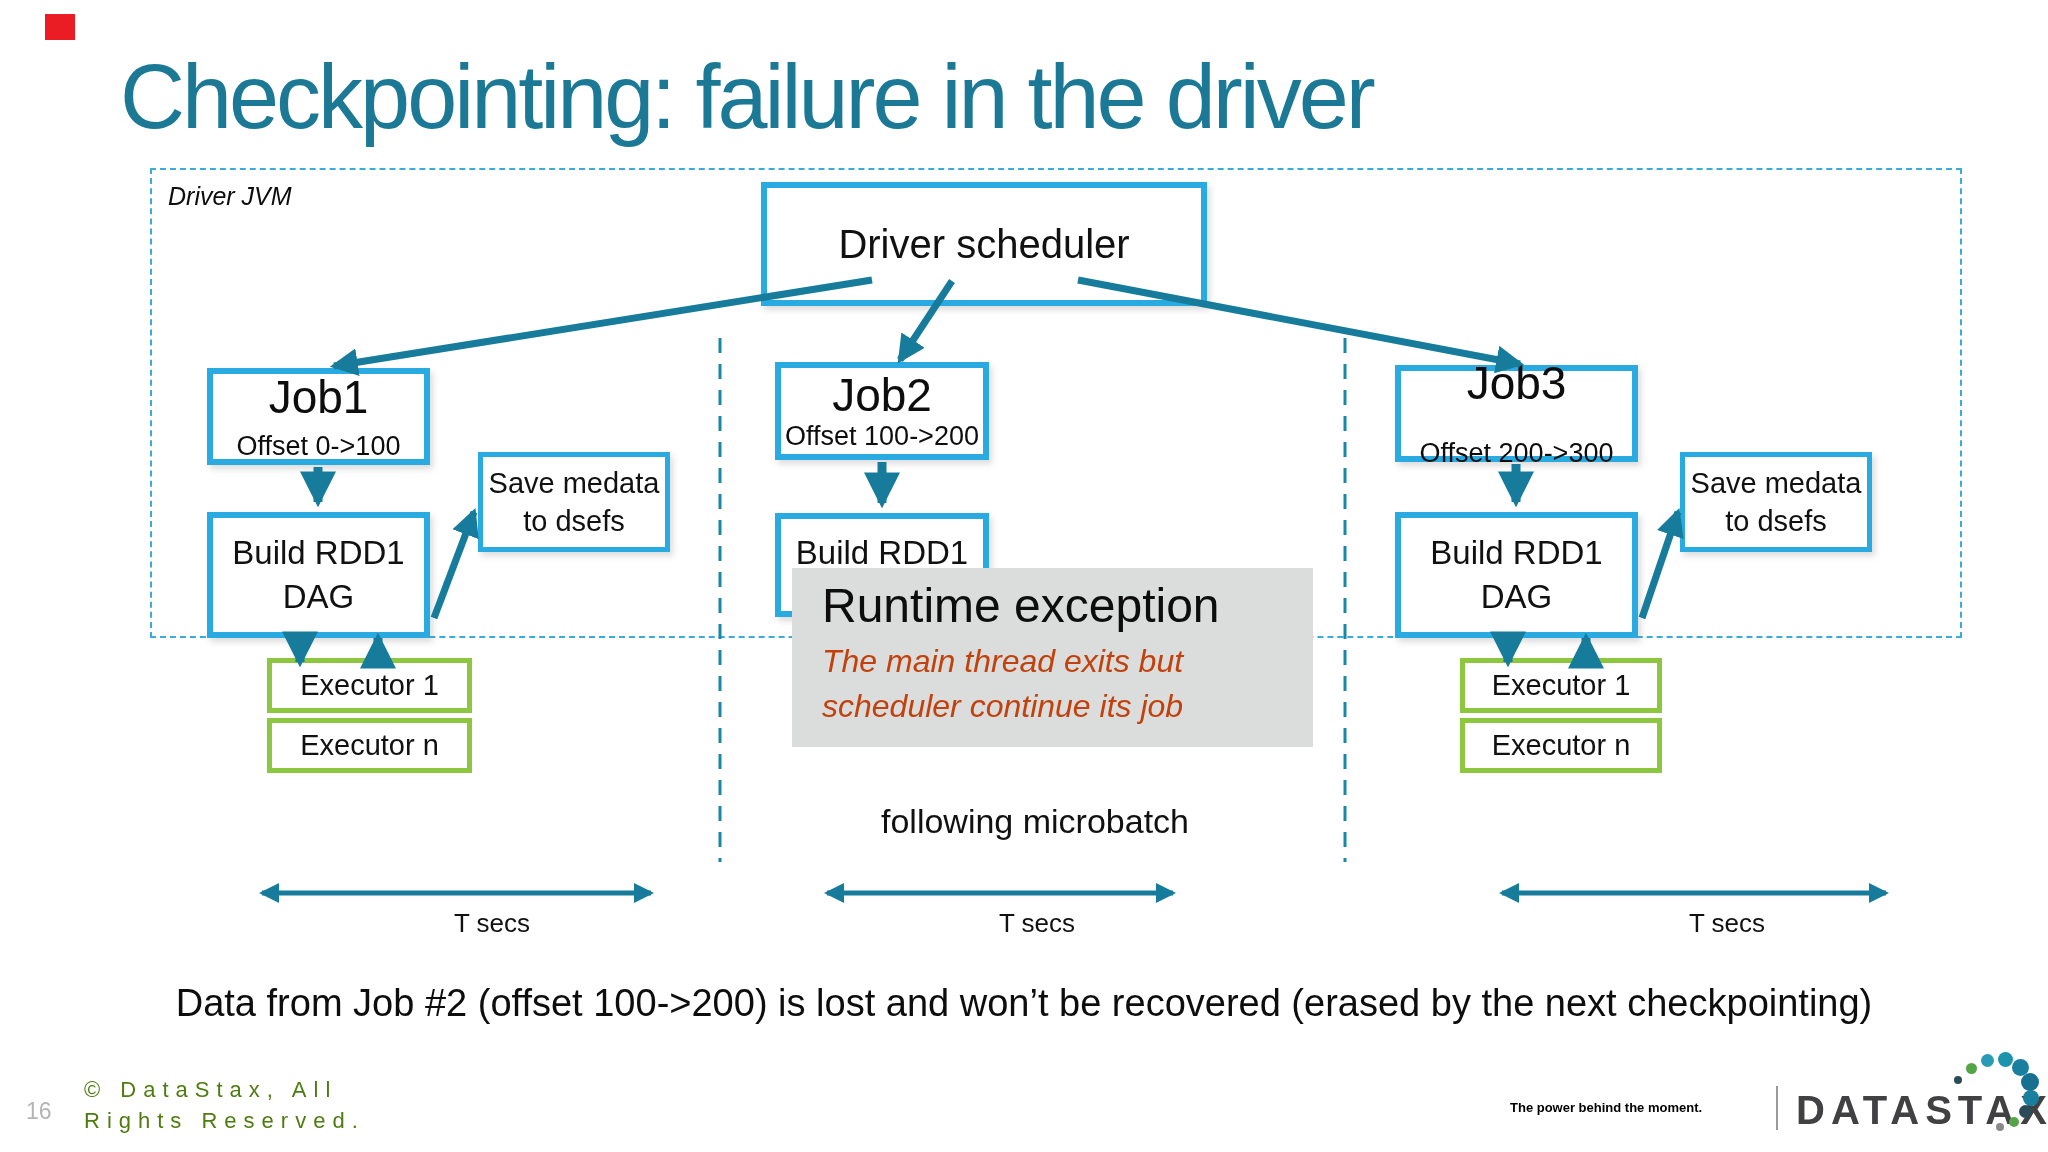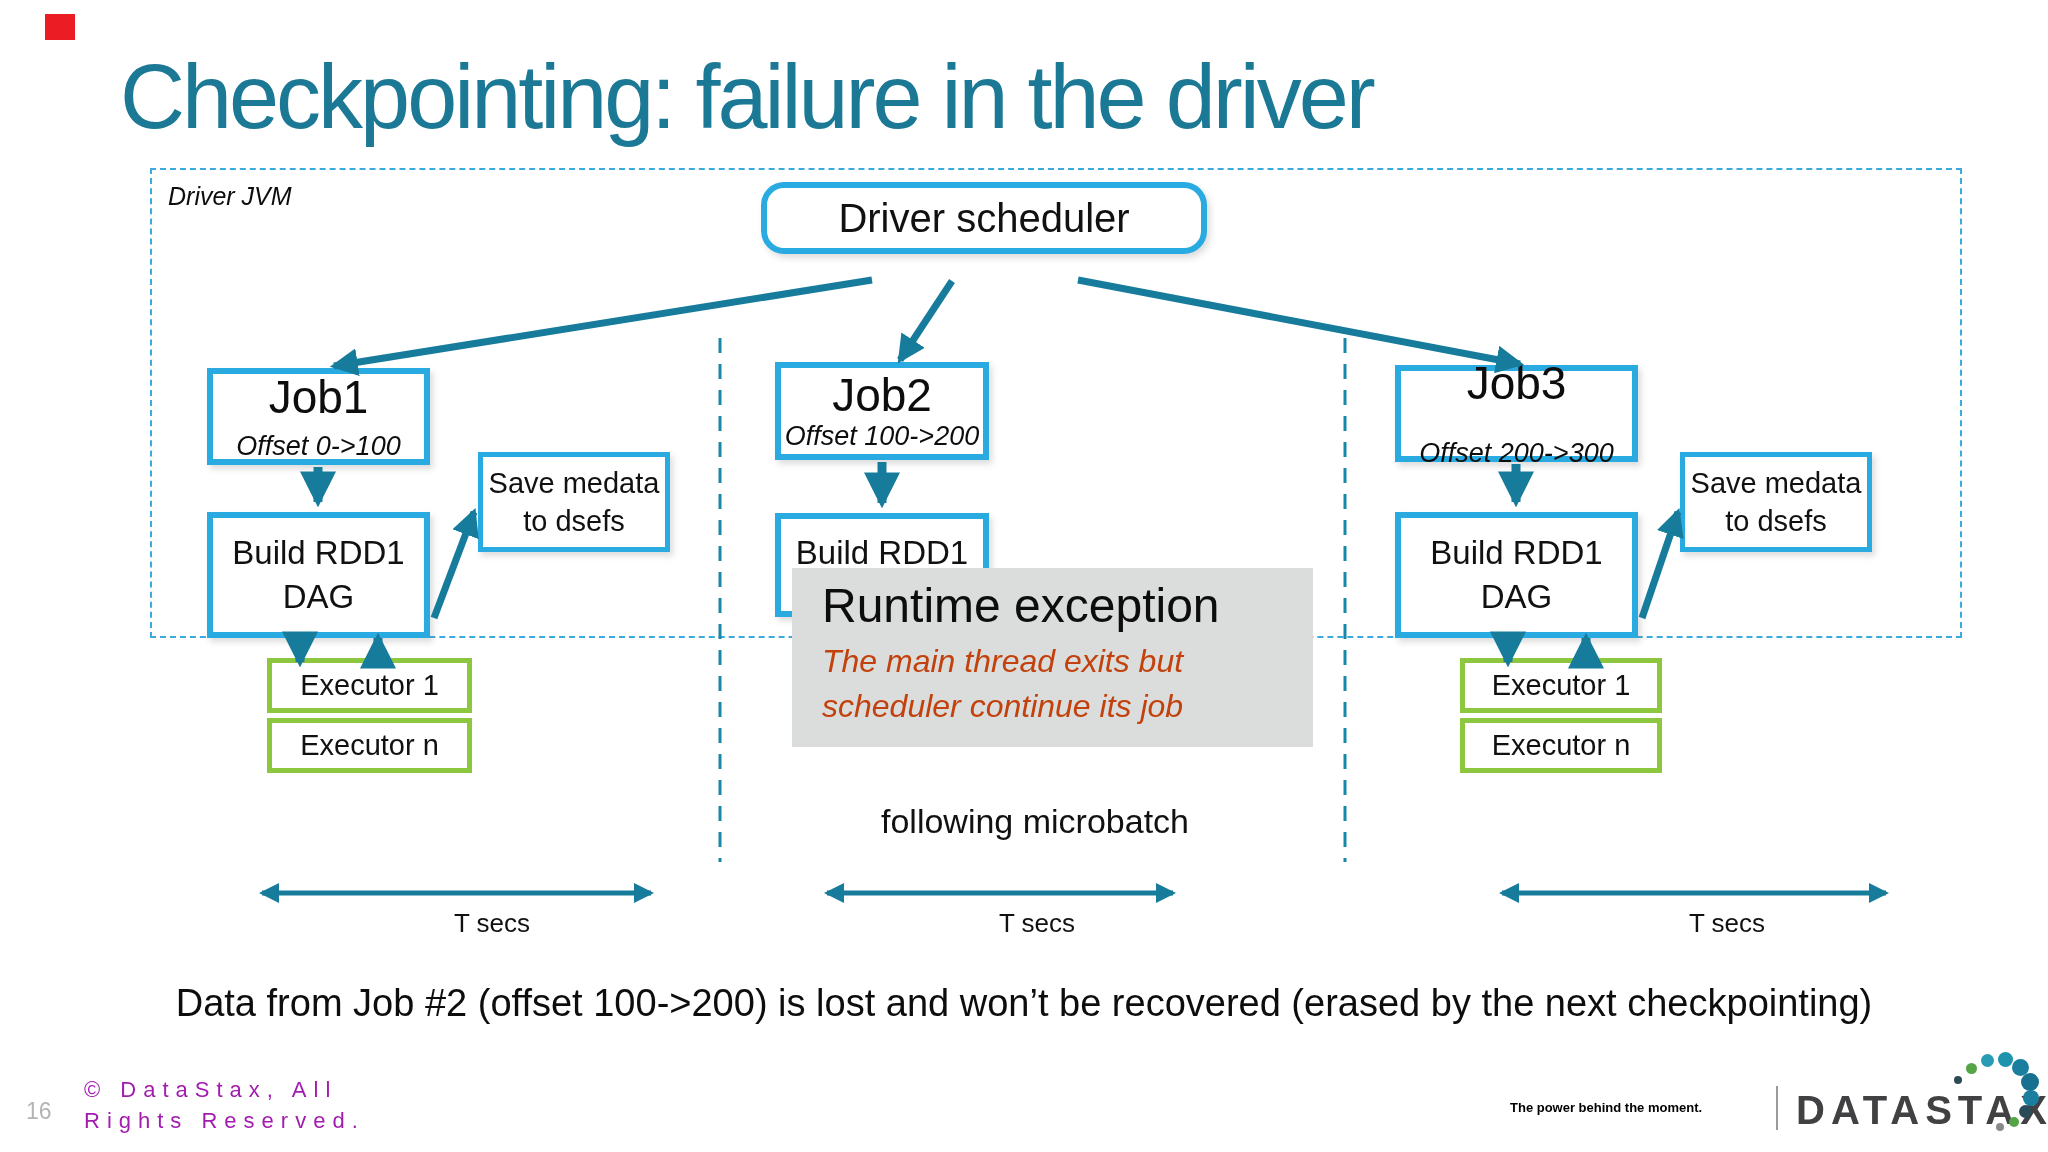--- a/index.html
+++ b/index.html
@@ -21,23 +21,23 @@
     left:150px;top:168px;width:1812px;height:470px;
     border:2px dashed #3aabdc;box-sizing:border-box;z-index:0;
   }
   .jvm-label{left:168px;top:182px;font-size:25px;font-style:italic;color:#0d0d0d;}
   
   .cyanbox{
     background:#fff;border:6px solid #29abe2;box-sizing:border-box;
     display:flex;flex-direction:column;align-items:center;justify-content:center;
     text-align:center;z-index:2;box-shadow:3px 4px 6px rgba(120,120,120,0.25);
   }
-  .scheduler{left:761px;top:182px;width:446px;height:72px;font-size:40px;border-radius:23px;}
+  .scheduler{left:761px;top:182px;width:446px;height:124px;font-size:40px;}
   .jobbox .job-title{font-size:46px;line-height:50px;color:#0d0d0d;}
-  .jobbox .job-offset{font-size:27px;line-height:32px;color:#0d0d0d;font-style:italic;}
+  .jobbox .job-offset{font-size:27px;line-height:32px;color:#0d0d0d;}
   .job1{left:207px;top:368px;width:223px;height:97px;gap:8px;}
   .job2{left:775px;top:362px;width:214px;height:98px;}
   .job3{left:1395px;top:365px;width:243px;height:97px;gap:29px;}
   .buildbox{font-size:33px;line-height:44px;}
   .build1{left:207px;top:512px;width:223px;height:126px;}
   .build2{left:775px;top:513px;width:214px;height:104px;justify-content:flex-start;padding-top:12px;z-index:1;}
   .build3{left:1395px;top:512px;width:243px;height:126px;}
   .savebox{border-width:5px;font-size:29px;line-height:38px;}
   .save1{left:478px;top:452px;width:192px;height:100px;}
   .save3{left:1680px;top:452px;width:192px;height:100px;}
@@ -61,21 +61,21 @@
   .continues{left:735px;top:800px;width:600px;text-align:center;font-size:34px;line-height:43px;}
   
   .tsecs{width:150px;text-align:right;top:908px;font-size:26px;}
   .tsecs-1{left:380px;}
   .tsecs-2{left:925px;}
   .tsecs-3{left:1615px;}
   
   .bottom-note{left:0;top:982px;width:2048px;text-align:center;font-size:38px;color:#0d0d0d;}
   
   .page-number{left:26px;top:1098px;font-size:23px;color:#b4b4b4;}
-  .copyright{left:84px;top:1074px;font-size:22px;line-height:31px;color:#a21caf;letter-spacing:7px;}
+  .copyright{left:84px;top:1074px;font-size:22px;line-height:31px;color:#4d7c0f;letter-spacing:7px;}
   .tagline{left:1510px;top:1100px;font-size:13px;font-weight:700;color:#000000;}
   .logo-divider{left:1776px;top:1086px;width:2px;height:44px;background:#9a9a9a;}
   .wordmark{left:1796px;top:1088px;font-size:40px;font-weight:700;letter-spacing:6px;color:#414042;}
   .dot{position:absolute;border-radius:50%;}
   svg.arrows{position:absolute;left:0;top:0;z-index:6;pointer-events:none;}
 </style>
 </head>
 <body>
 
 <div class="abs red-marker"></div>

